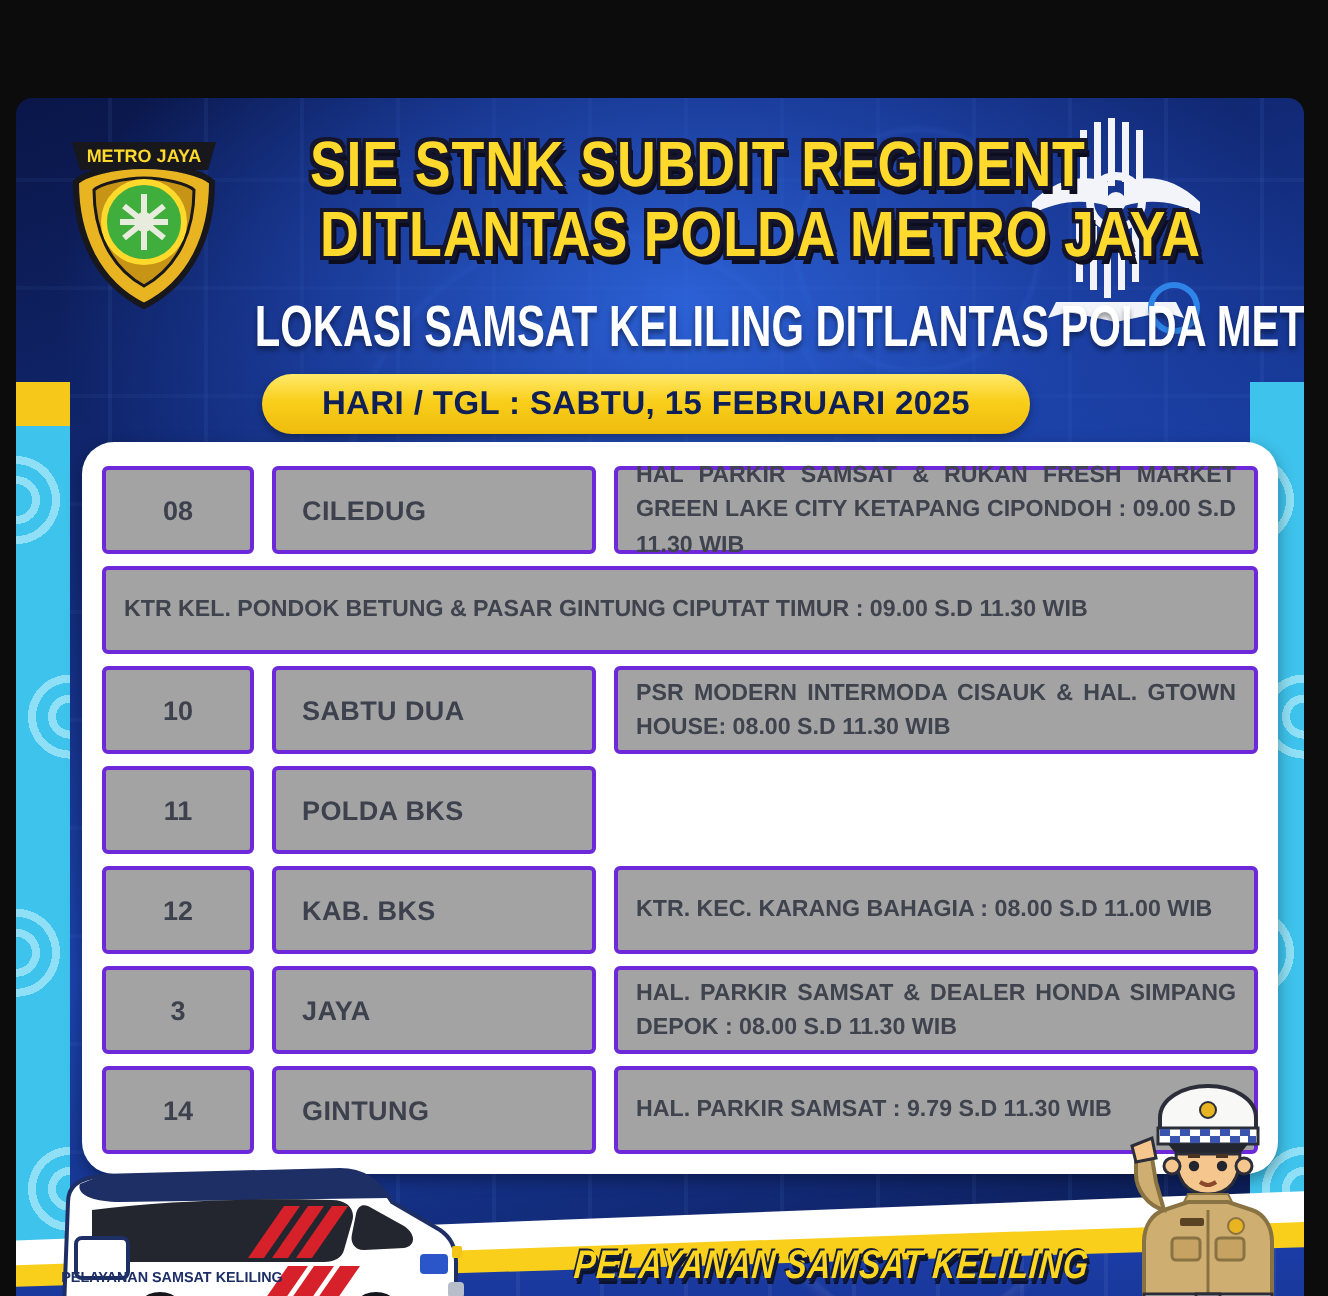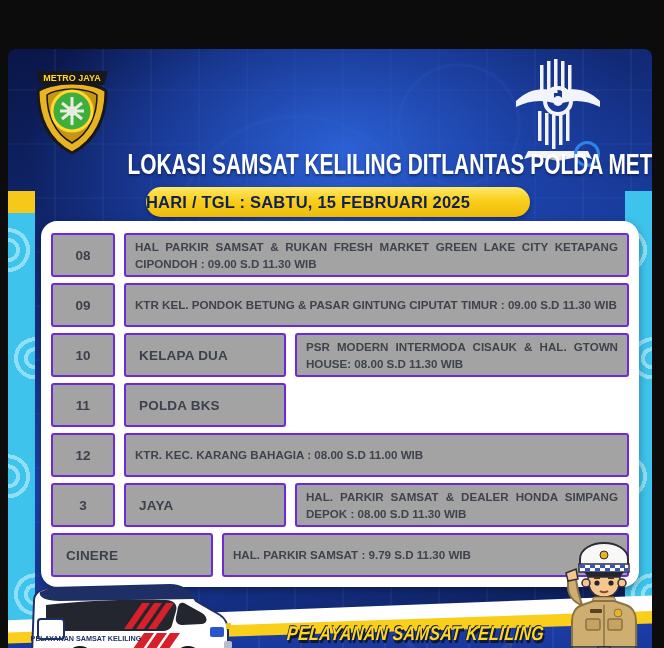--- a/index.html
+++ b/index.html
@@ -41,33 +41,33 @@
   .title-line { display:inline-block; font-weight:bold; font-size:32px; line-height:35px; color:#ffd92b;
     transform:scaleX(.84); transform-origin:center; white-space:nowrap; letter-spacing:.5px;
     text-shadow:-2px -2px 0 #15152b, 2px -2px 0 #15152b, -2px 2px 0 #15152b, 2px 2px 0 #15152b,
                  0 -2px 0 #15152b, 0 2px 0 #15152b, -2px 0 0 #15152b, 2px 0 0 #15152b, 3px 4px 0 #0d0d20; }
 
   .subtitle { position:absolute; left:0; right:0; top:99px; text-align:center; z-index:3; }
   .subtitle span { display:inline-block; font-weight:bold; font-size:29px; color:#ffffff;
     transform:scaleX(.72); transform-origin:center; white-space:nowrap; letter-spacing:0;
     text-shadow:0 2px 3px rgba(0,0,0,.4); }
 
-  .date-pill { position:absolute; left:138px; top:138px; width:384px; height:30px; z-index:3;
+  .date-pill { position:absolute; left:123px; top:138px; width:384px; height:30px; z-index:3;
     background:linear-gradient(180deg,#ffe96a 0%, #f9cf1b 45%, #eebb0c 100%);
-    border-radius:18px; display:flex; align-items:center; 
+    border-radius:18px; display:flex; align-items:center; justify-content:center;
     box-shadow:0 2px 4px rgba(0,0,0,.35); }
   .date-pill span { font-weight:bold; font-size:16.5px; color:#0e2057; letter-spacing:.2px; }
 
   
   .card { position:absolute; left:33px; top:172px; width:598px; height:366px; z-index:4;
     background:#ffffff; border-radius:16px; padding:12px 10px 10px 10px;
     box-shadow:0 3px 8px rgba(0,0,0,.35); }
   .srow { display:flex; gap:9px; margin-bottom:6px; height:44px; }
   .cell { border:2px solid #6d28d9; border-radius:3px; background:#a3a3a3; display:flex; align-items:center; }
-  .cell-no { width:64px; justify-content:center; font-size:13.5px; font-weight:600; color:#3c414d; }
+  .cell-no { width:76px; justify-content:center; font-size:13.5px; font-weight:600; color:#3c414d; }
   .cell-name { width:162px; padding-left:13px; font-size:13.5px; font-weight:600; color:#3c414d; letter-spacing:.2px; }
   .cell-desc { flex:1; padding:2px 9px; font-size:11.6px; font-weight:600; color:#3f434e; line-height:1.5;
     text-align:justify; }
 
   
   .footer-white { position:absolute; left:0; bottom:0; width:100%; height:95px; background:#ffffff; z-index:4;
     clip-path:polygon(0 34%, 100% 8%, 100% 100%, 0 100%); }
   .footer-yellow { position:absolute; left:0; bottom:0; width:100%; height:80px; background:#f9cf1b; z-index:4;
     clip-path:polygon(0 37%, 100% 10%, 100% 100%, 0 100%); }
   .footer-blue { position:absolute; left:0; bottom:0; width:100%; height:66px; z-index:4;
@@ -125,58 +125,64 @@
           <rect x="51" y="54" width="3.5" height="32"></rect>
         <rect x="58" y="52" width="3.5" height="30"></rect>
       </g>
       <path d="M20 92 L80 92 L84 100 L74 97 L50 102 L26 97 L16 100 Z"></path>
     </g>
     <circle cx="50" cy="42" r="13" fill="none" stroke="#f2f4fa" stroke-width="4"></circle>
     <circle cx="50" cy="42" r="5" fill="#f2f4fa"></circle>
   </svg>
   <div class="circle-deco"></div>
 
+  <div class="title-wrap">
+    <span class="title-line">SIE STNK SUBDIT REGIDENT</span><br>
+    <span class="title-line">DITLANTAS POLDA METRO JAYA</span>
+  </div>
 
   <div class="subtitle">
     <span>LOKASI SAMSAT KELILING DITLANTAS POLDA METRO JAYA</span>
   </div>
 
   <div class="date-pill">
     <span>HARI / TGL :  SABTU, 15 FEBRUARI 2025</span>
   </div>
 
   <div class="card">
     <div class="srow">
       <div class="cell cell-no">08</div>
+      <div class="cell cell-name">CILEDUG</div>
       <div class="cell cell-desc">HAL PARKIR SAMSAT &amp; RUKAN FRESH MARKET GREEN LAKE CITY KETAPANG CIPONDOH : 09.00 S.D 11.30 WIB</div>
     </div>
     <div class="srow">
-      <div class="cell cell-no">09</div>
       <div class="cell cell-desc">KTR KEL. PONDOK BETUNG &amp; PASAR GINTUNG CIPUTAT TIMUR : 09.00 S.D 11.30 WIB</div>
     </div>
     <div class="srow">
       <div class="cell cell-no">10</div>
-      <div class="cell cell-name">KELAPA DUA</div>
+      <div class="cell cell-name">SABTU DUA</div>
       <div class="cell cell-desc">PSR MODERN INTERMODA CISAUK &amp; HAL. GTOWN HOUSE: 08.00 S.D 11.30 WIB</div>
     </div>
     <div class="srow">
       <div class="cell cell-no">11</div>
       <div class="cell cell-name">POLDA BKS</div>
     </div>
     <div class="srow">
       <div class="cell cell-no">12</div>
+      <div class="cell cell-name">KAB. BKS</div>
       <div class="cell cell-desc">KTR. KEC. KARANG BAHAGIA : 08.00 S.D 11.00 WIB</div>
     </div>
     <div class="srow">
       <div class="cell cell-no">3</div>
       <div class="cell cell-name">JAYA</div>
       <div class="cell cell-desc">HAL. PARKIR SAMSAT &amp; DEALER HONDA SIMPANG DEPOK : 08.00 S.D 11.30 WIB</div>
     </div>
     <div class="srow">
-      <div class="cell cell-name">CINERE</div>
+      <div class="cell cell-no">14</div>
+      <div class="cell cell-name">GINTUNG</div>
       <div class="cell cell-desc">HAL. PARKIR SAMSAT : 9.79 S.D 11.30 WIB</div>
     </div>
   </div>
 
   <div class="footer-white"></div>
   <div class="footer-yellow"></div>
   <div class="footer-blue"></div>
 
   <div class="footer-text">
     <span class="footer-tagline">PELAYANAN SAMSAT KELILING</span><br>

